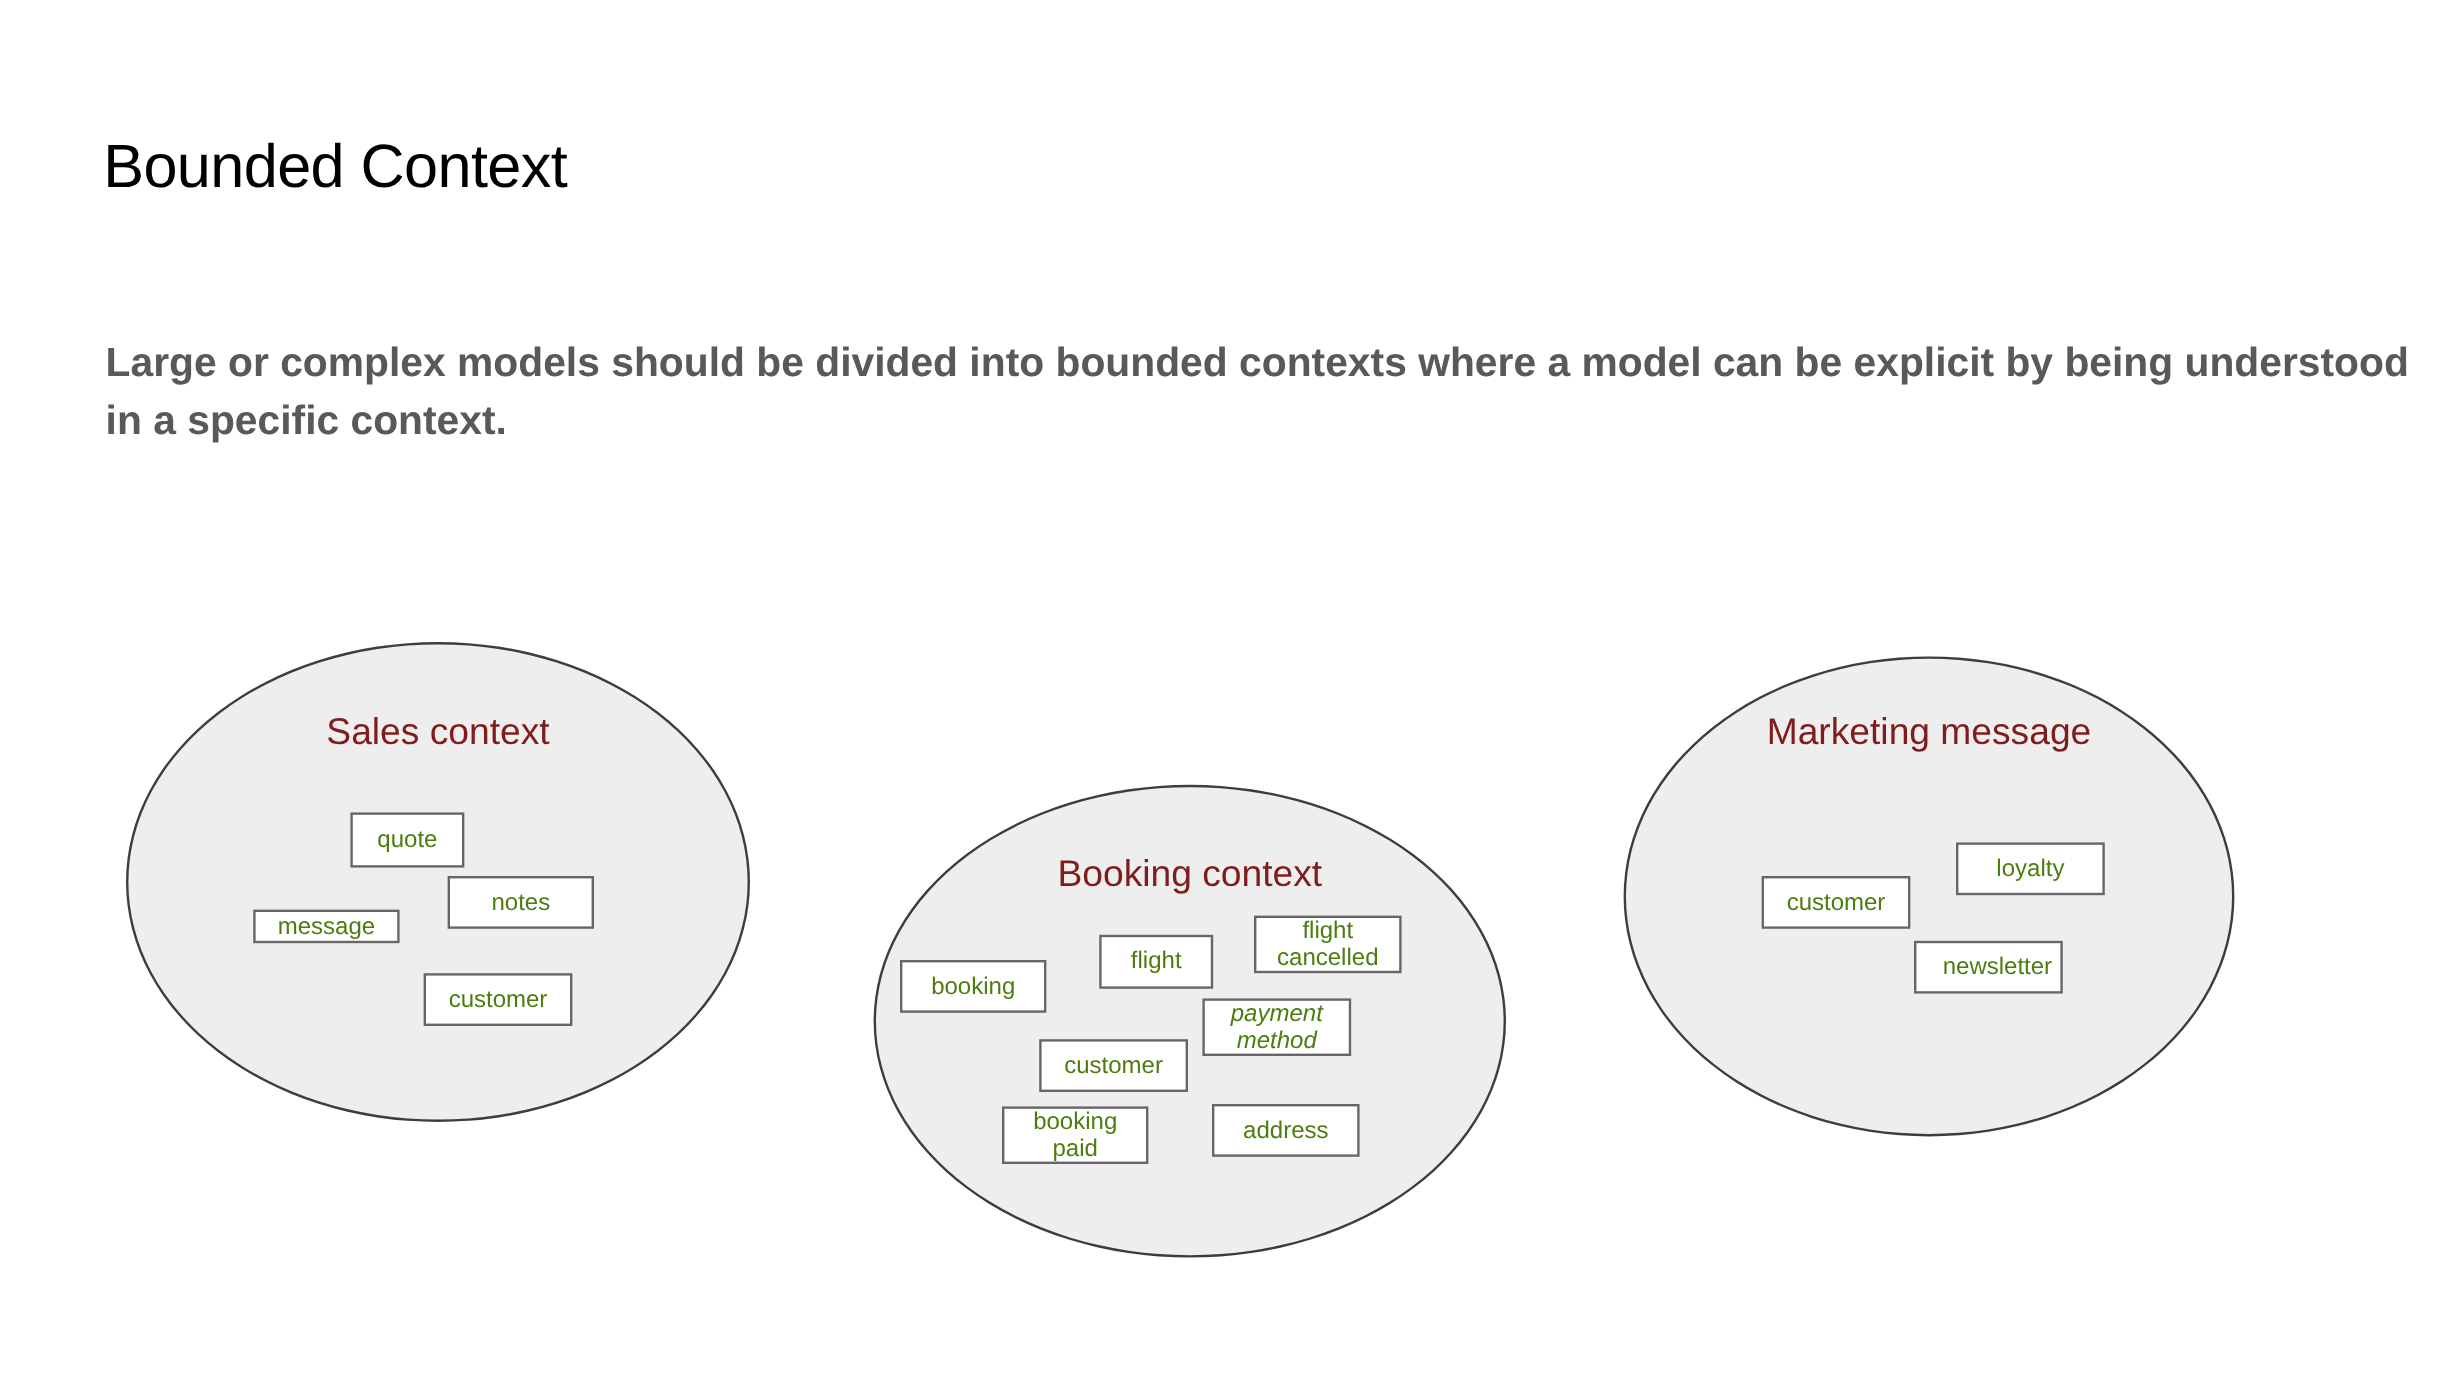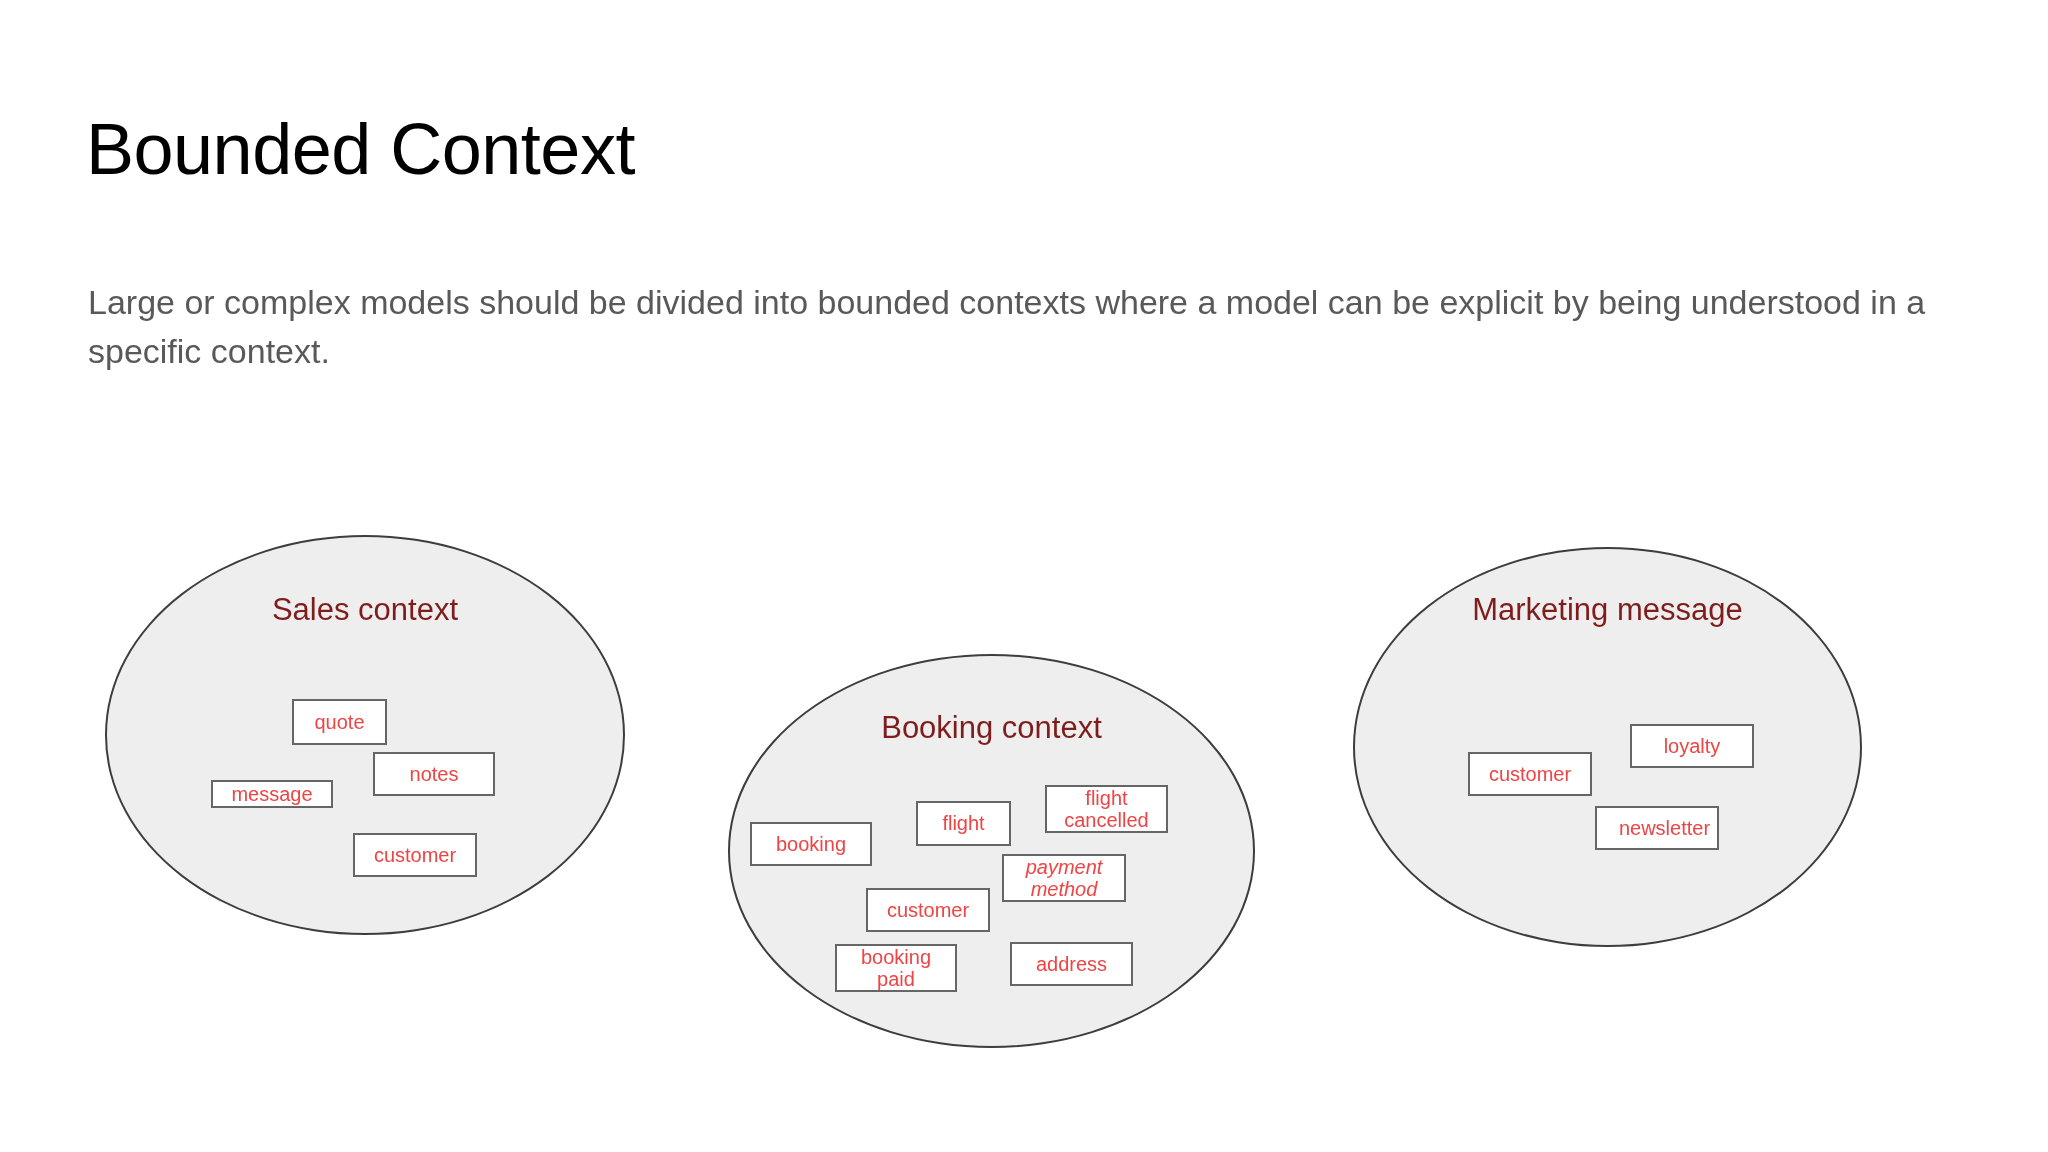--- a/index.html
+++ b/index.html
@@ -20,35 +20,35 @@
     position: absolute;
     inset: 0;
     background: #ffffff;
   }
 
   
   .page-title {
     position: absolute;
     left: 86px;
     top: 112px;
-    font-size: 72px;
+    font-size: 51px;
     font-weight: 400;
     color: #000000;
     letter-spacing: -0.5px;
     line-height: 1.05;
     white-space: nowrap;
   }
 
   .page-subtitle {
     position: absolute;
     left: 88px;
     top: 278px;
     width: 1920px;
     font-size: 34px;
-    font-weight: 400;
+    font-weight: 700;
     color: #595959;
     line-height: 1.45;
   }
 
   
   #diagram {
     position: absolute;
     left: 0;
     top: 0;
     width: 2048px;
@@ -77,24 +77,23 @@
     position: absolute;
     background: #ffffff;
     border: 2px solid #666666;
     box-sizing: border-box;
     display: flex;
     align-items: center;
     justify-content: center;
     text-align: center;
     font-size: 20px;
     font-weight: 400;
-    color: #ef4444;
+    color: #4d7c0f;
     line-height: 1.12;
     white-space: pre-line;
-    margin-top: 22px;
   }
 </style>
 </head>
 <body>
 
 <div id="slide">
 
   <div class="page-title">Bounded Context</div>
 
   <div class="page-subtitle">Large or complex models should be divided into bounded contexts where a model can be explicit by being understood in a specific context.</div>

